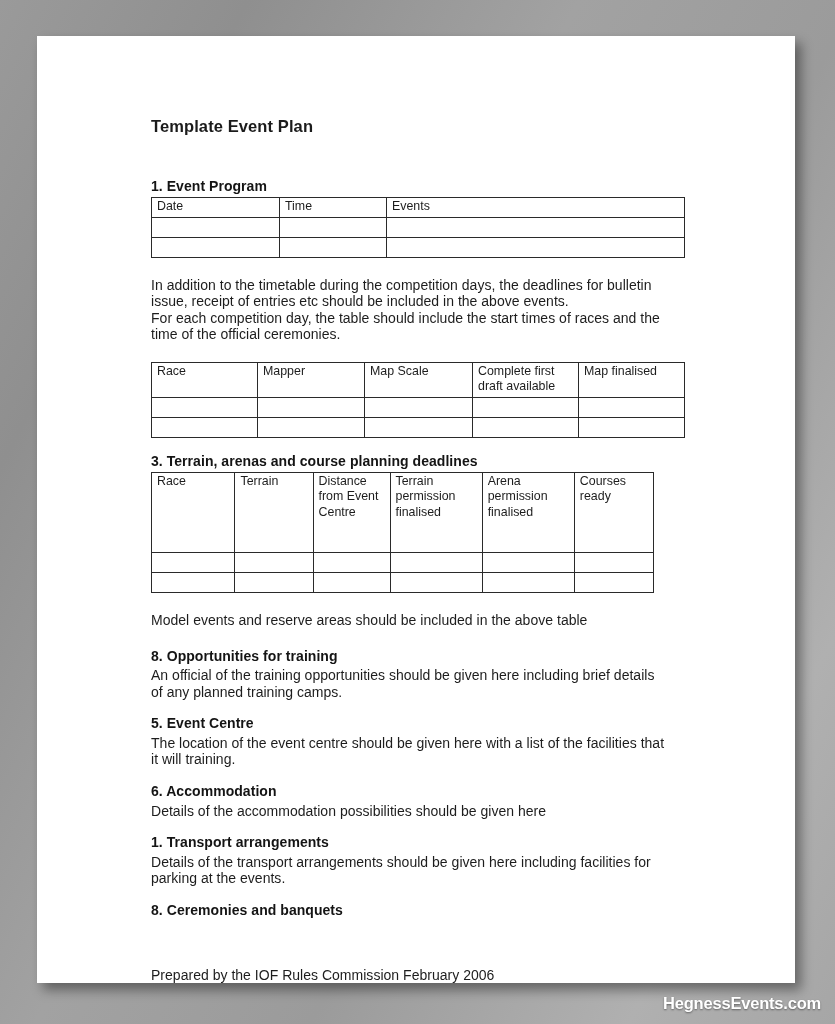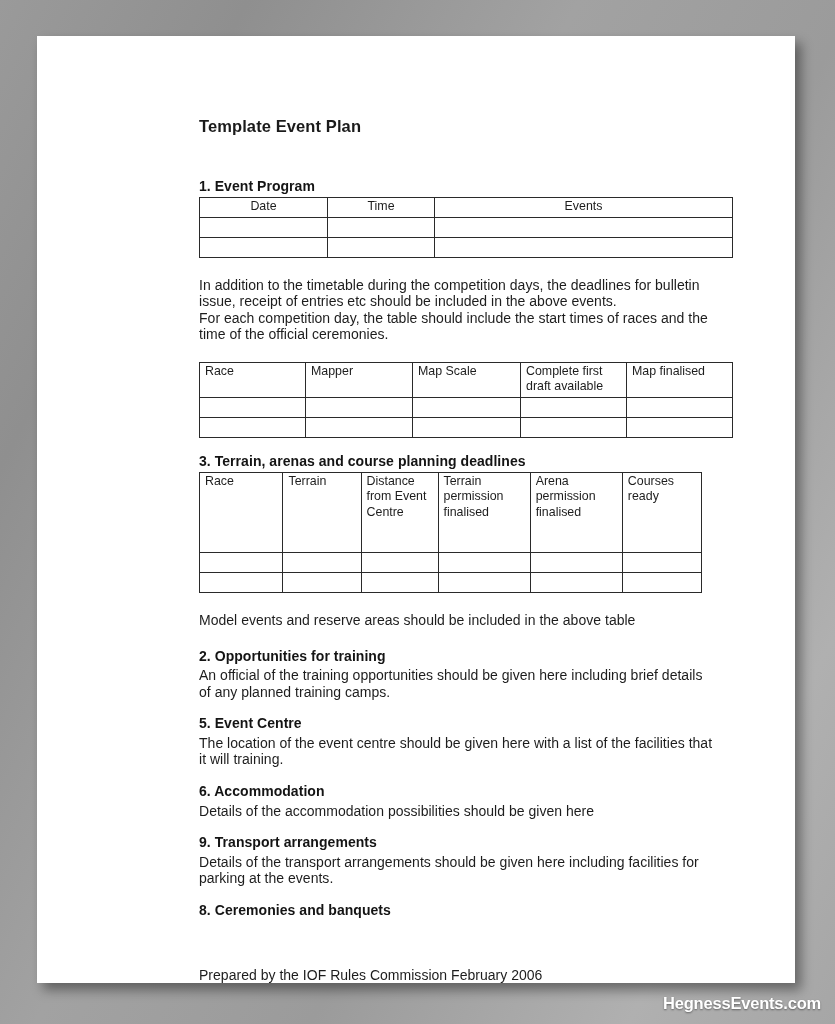--- a/index.html
+++ b/index.html
@@ -25,21 +25,20 @@
     background: #ffffff;
     box-shadow: 6px 7px 11px rgba(0,0,0,0.40);
     overflow: hidden;
   }
 
   .page-inner {
     position: absolute;
     left: 114px;
     top: 81px;
     width: 546px;
-    margin-left: 48px;
   }
 
   
   .doc-title {
     font-size: 16.5px;
     font-weight: bold;
     color: #1b1b1b;
     letter-spacing: 0.1px;
     margin: 0 0 41px 0;
     line-height: 1.2;
@@ -78,21 +77,21 @@
     color: #1d1d1d;
     line-height: 15.3px;
     padding: 1px 5px 2px 5px;
     vertical-align: top;
     height: 15px;
   }
   table.tbl td.hd { }
   table.tbl tr.blank td { height: 16px; }
 
   
-  table.t1 { width: 533px; text-align: center; }
+  table.t1 { width: 533px; }
   table.t1 col.c1 { width: 128px; }
   table.t1 col.c2 { width: 107px; }
   table.t1 col.c3 { width: 298px; }
 
   
   table.t2 { width: 533px; }
   table.t2 col.c1 { width: 106px; }
   table.t2 col.c2 { width: 107px; }
   table.t2 col.c3 { width: 108px; }
   table.t2 col.c4 { width: 106px; }
@@ -242,42 +241,42 @@
         </tr>
       </tbody>
     </table>
 
     <div class="gap-lg"></div>
 
     <p class="para">Model events and reserve areas should be included in the above table</p>
 
     <div class="gap-lg"></div>
 
-    <div class="sec-head">2. Opportunities for training</div>
+    <div class="sec-head">8. Opportunities for training</div>
     <p class="para">
       <span>An official of the training opportunities should be given here including brief details</span><br>
       <span>of any planned training camps.</span>
     </p>
 
     <div class="gap-md"></div>
 
     <div class="sec-head">5. Event Centre</div>
     <p class="para">
       <span>The location of the event centre should be given here with a list of the facilities that</span><br>
       <span>it will training.</span>
     </p>
 
     <div class="gap-md"></div>
 
     <div class="sec-head">6. Accommodation</div>
     <p class="para">Details of the accommodation possibilities should be given here</p>
 
     <div class="gap-md"></div>
 
-    <div class="sec-head">9. Transport arrangements</div>
+    <div class="sec-head">1. Transport arrangements</div>
     <p class="para">
       <span>Details of the transport arrangements should be given here including facilities for</span><br>
       <span>parking at the events.</span>
     </p>
 
     <div class="gap-md"></div>
 
     <div class="sec-head">8. Ceremonies and banquets</div>
 
     <div class="gap-foot"></div>

